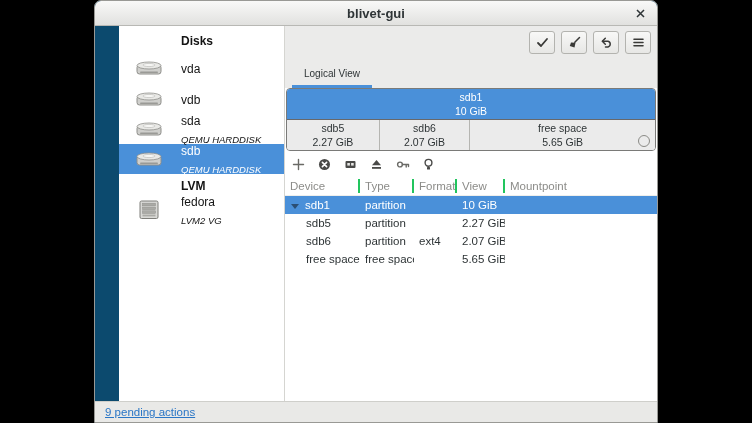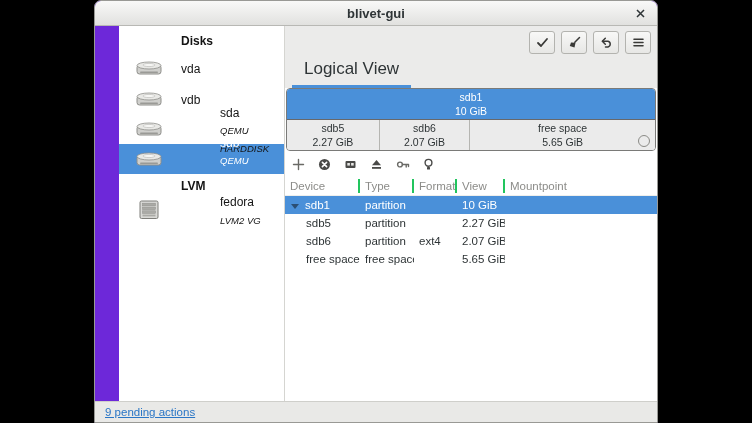--- a/index.html
+++ b/index.html
@@ -1,51 +1,51 @@
 <!DOCTYPE html>
 <html><head>
 <meta charset="utf-8">
 <style>
   * { margin:0; padding:0; box-sizing:border-box; }
   html,body { width:752px; height:423px; background:#000; overflow:hidden;
               font-family:"Liberation Sans","DejaVu Sans",sans-serif; }
   .window { position:absolute; left:94px; top:0; width:564px; height:423px;
-            background:#6d28d9; border:1px solid #999995;
+            background:#0c4a6e; border:1px solid #999995;
             border-radius:7px 7px 0 0; overflow:hidden; display:flex; flex-direction:column; }
   
   .titlebar { height:25px; flex:0 0 25px; background:linear-gradient(#f9f9f8,#e1e1df);
               border-bottom:1px solid #b8b8b4; display:flex; align-items:center;
               justify-content:center; position:relative; }
   .title { font-size:13px; font-weight:bold; color:#2e3436; }
   .close-btn { position:absolute; right:7px; top:3px; width:20px; height:19px;
                background:transparent; border:none; display:flex; align-items:center;
                justify-content:center; cursor:default; }
   
   .body-row { flex:1 1 auto; display:flex; min-height:0;margin-left:24px; }
   .sidebar { width:166px; flex:0 0 166px; background:#fff; border-right:1px solid #d5d5d1; }
   .side-header { font-size:12px; font-weight:bold; color:#141414; padding:8px 0 4px 62px; }
   .side-header.lvm { padding-top:5px; padding-bottom:2px; }
   .side-item { height:31px; display:flex; align-items:center; padding-left:16px; }
-  .side-item.two-line { height:30px;gap:39px; }
+  .side-item.two-line { height:30px; }
   .side-icon { width:28px; flex:0 0 28px; display:flex; justify-content:center; margin-right:18px; }
   .side-text { line-height:1.1; }
   .side-label { font-size:12px; color:#141414; }
   .side-sub { font-size:9.5px; font-style:italic; color:#141414; }
   .side-item.selected { background:#4a90d9; }
   .side-item.selected .side-label, .side-item.selected .side-sub { color:#fff; }
   
   .main { flex:1 1 auto; display:flex; flex-direction:column; min-width:0; background:#fff; }
   .top-toolbar { height:33px; flex:0 0 33px; background:#ebebea; display:flex;
                  justify-content:flex-end; align-items:center; gap:6px; padding-right:6px; }
   .tb-btn { width:26px; height:23px; border:1px solid #b3b3af; border-radius:3px;
             background:linear-gradient(#f8f8f7,#e7e7e5); display:flex;
             align-items:center; justify-content:center; }
   .tabbar { height:29px; flex:0 0 29px; background:#ebebea; display:flex;
             align-items:flex-end; padding-left:5px; }
-  .tab { position:relative; padding:0 14px 9px 14px; font-size:17px; color:#2e3436; }
+  .tab { position:relative; padding:0 14px 9px 14px; font-size:10px; color:#2e3436; }
   .tab-underline { position:absolute; left:2px; right:2px; bottom:0; height:3px; background:#4a90d9; }
   
   .viz { margin:0 1px; border:1px solid #7a7a78; border-radius:4px; overflow:hidden; flex:0 0 auto; }
   .viz-parent { height:31px; background:#4a90d9; color:#fff; display:flex; flex-direction:column;
                 align-items:center; justify-content:center; font-size:10.5px; line-height:1.35;
                 border-bottom:1px solid #68686a; }
   .viz-children { display:flex; height:30px; background:#ebebeb; }
   .viz-cell { display:flex; flex-direction:column; align-items:center; justify-content:center;
               font-size:10.5px; line-height:1.35; color:#2e3436;
               border-right:1px solid #b5b5b1; position:relative; }

